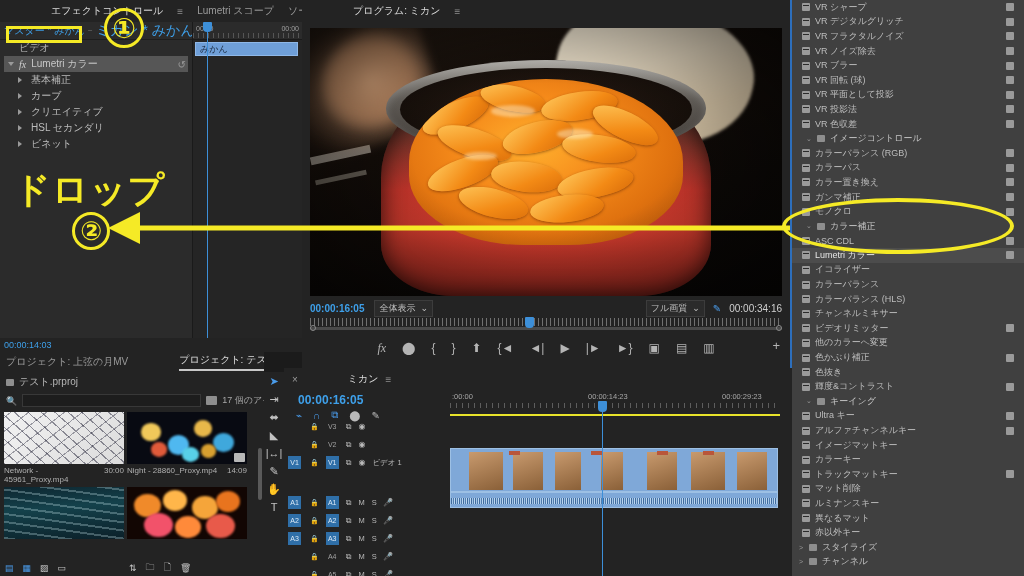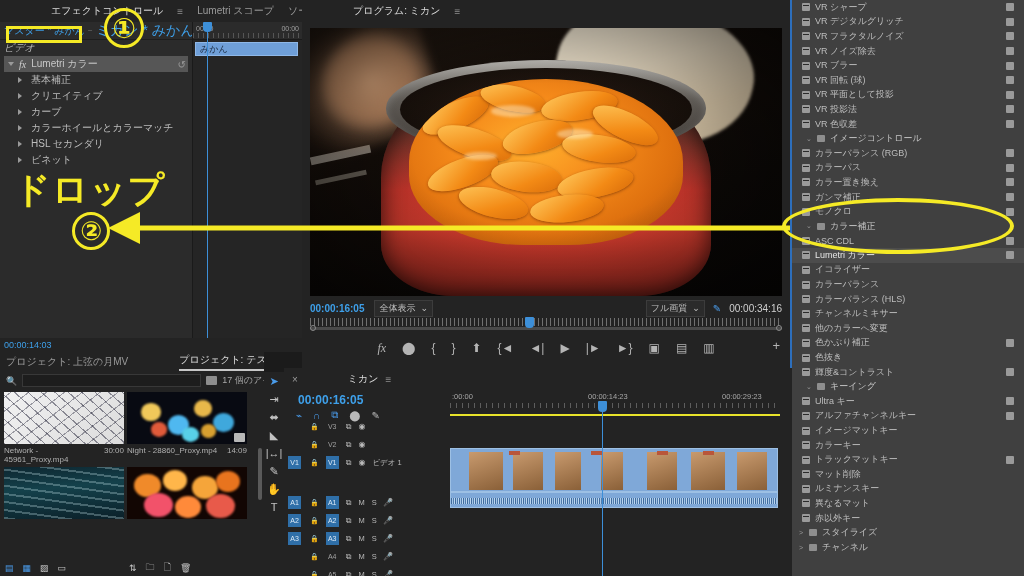--- a/index.html
+++ b/index.html
@@ -176,44 +176,40 @@
     </div>
     <div class="body">
 
       <div class="ec-head">
         <span class="ec-master">マスター * みかん</span>
         <span class="ec-sep">~</span>
         <span class="ec-clip">ミカン * みかん</span>
       </div>
 
       <div style="position:absolute; left:0; top:18px; width:192px;">
-        <div class="ec-rowlbl" style="padding-left:4px;font-style:italic;">
+        <div class="ec-rowlbl" style="padding-left:19px;">
           <span>ビデオ</span>
         </div>
         <div class="fxrow">
           <span class="arrowD"></span>
           <span class="fx">fx</span>
           <span>Lumetri カラー</span>
           <span class="reset">↺</span>
         </div>
         <div class="subrow">
           <span class="arrowR"></span>
           <span class="lbl">基本補正</span>
         </div>
         <div class="subrow">
           <span class="arrowR"></span>
-          <span class="lbl">クリエイティブ</span>
+          <span class="lbl">カーブ</span>
         </div>
         <div class="subrow">
           <span class="arrowR"></span>
-          <span class="lbl">カーブ</span>
-        </div>
-        <div class="subrow">
-          <span class="arrowR"></span>
-          <span class="lbl">カラーホイールとカラーマッチ</span>
+          <span class="lbl">クリエイティブ</span>
         </div>
         <div class="subrow">
           <span class="arrowR"></span>
           <span class="lbl">HSL セカンダリ</span>
         </div>
         <div class="subrow">
           <span class="arrowR"></span>
           <span class="lbl">ビネット</span>
         </div>
       </div>
@@ -423,20 +419,25 @@
         <div class="eff">
           <span class="ico-eff"></span>
           <span>カラーバランス (HLS)</span>
         </div>
         <div class="eff">
           <span class="ico-eff"></span>
           <span>チャンネルミキサー</span>
         </div>
         <div class="eff">
           <span class="ico-eff"></span>
+          <span>ビデオリミッター</span>
+          <span class="ico-accel"></span>
+        </div>
+        <div class="eff">
+          <span class="ico-eff"></span>
           <span>他のカラーへ変更</span>
         </div>
         <div class="eff">
           <span class="ico-eff"></span>
           <span>色かぶり補正</span>
           <span class="ico-accel"></span>
         </div>
         <div class="eff">
           <span class="ico-eff"></span>
           <span>色抜き</span>
@@ -502,20 +503,24 @@
         </div>
       </div>
   </div>
 
   <div class="panel" id="proj">
     <div class="pj-tabs">
       <span class="tab">プロジェクト: 上弦の月MV</span>
       <span class="tab active underline">プロジェクト: テスト</span>
       <span class="hamb">≡</span>
 
+    </div>
+    <div class="pj-name">
+      <span class="ico-folder"></span>
+      <span>テスト.prproj</span>
     </div>
     <div class="pj-search">
       <span style="font-size:9px;color:#b0b0b0;">🔍</span>
       <input class="pj-inp" placeholder="" style="">
       <span class="ico-folder" style="width:11px;height:9px;"></span>
       <span class="pj-count">17 個のアイテム</span>
     </div>
     <div class="pj-grid">
       <div class="pj-item">
         <div class="pj-thumb th-net"></div>

